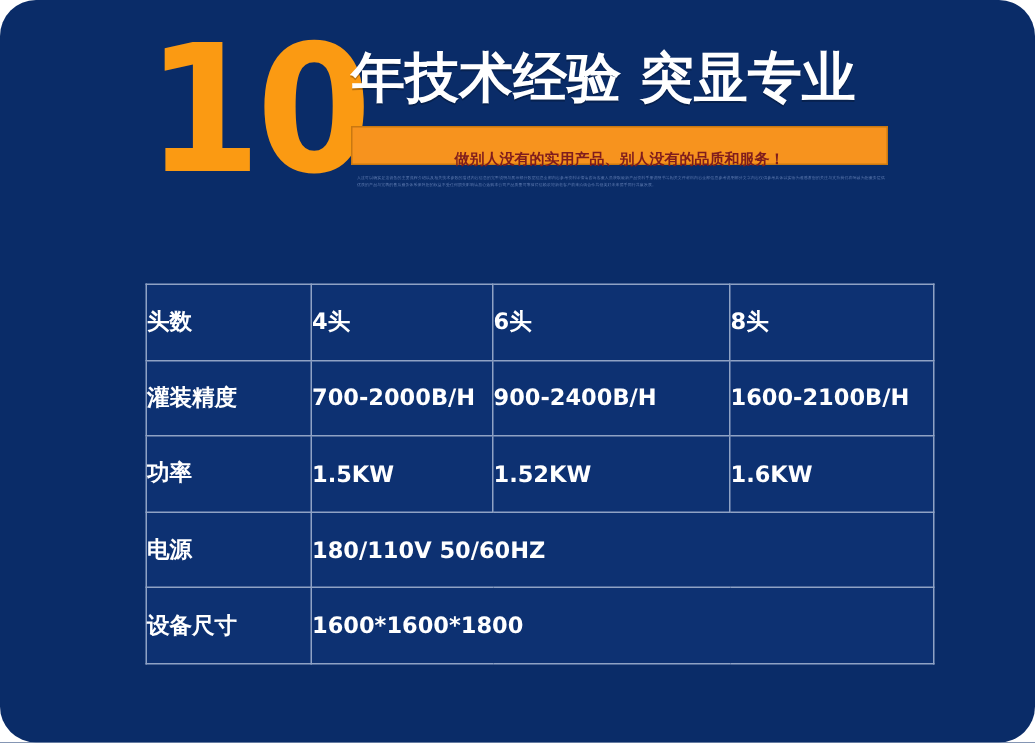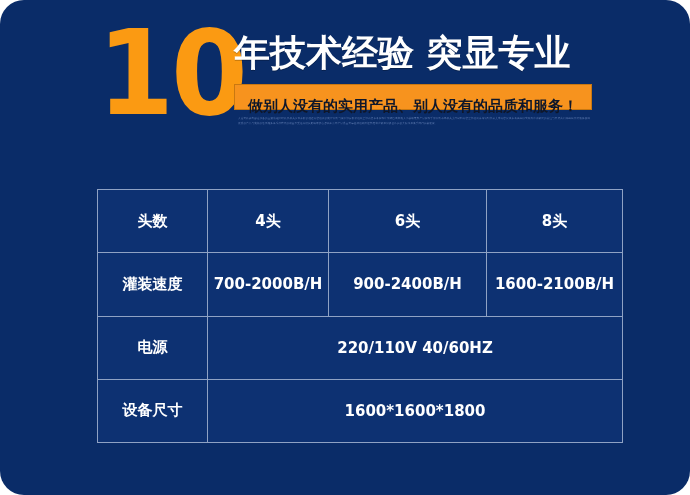--- a/index.html
+++ b/index.html
@@ -66,23 +66,23 @@
     width: 358px;
     height: 26px;
     background: #f7931e;
     border: 1px solid #c97811;
     box-sizing: border-box;
     display: flex;
     align-items: center;
     justify-content: center;
   }
   #subtitle-text {
-    color: #0f172a;
-    font-family: "DejaVu Sans", "Liberation Sans", sans-serif;
-    font-size: 15px;
+    color: #7f1d1d;
+    font-family: "DejaVu Sans", "Liberation Sans", sans-serif;
+    font-size: 10px;
     font-weight: bold;
     line-height: 15px;
     white-space: nowrap;
     margin-top: 19px;
   }
   #fineprint {
     position: absolute;
     left: 238px;
     top: 116px;
     width: 352px;
@@ -104,21 +104,20 @@
     top: 189px;
     width: 525px;
     height: 254px;
     border-collapse: collapse;
     table-layout: fixed;
     background: #0d3172;
   }
   #spec-table td {
     border: 1px solid #8fa2c4;
     color: #ffffff;
-    text-align: center;
     vertical-align: middle;
     font-family: "DejaVu Sans", "Liberation Sans", sans-serif;
     font-size: 15px;
     font-weight: bold;
     height: 31.75px;
     padding: 0;
     background: #0d3172;
     white-space: nowrap;
   }
   #spec-table td.label-cell {
@@ -161,33 +160,39 @@
     <tbody>
 
       <tr>
         <td class="label-cell">头数</td>
         <td class="value-cell">4头</td>
         <td class="value-cell">6头</td>
         <td class="value-cell">8头</td>
       </tr>
 
       <tr>
-        <td class="label-cell">灌装速度</td>
+        <td class="label-cell">灌装精度</td>
         <td class="value-cell">700-2000B/H</td>
         <td class="value-cell">900-2400B/H</td>
         <td class="value-cell">1600-2100B/H</td>
       </tr>
 
 
 
 
+      <tr>
+        <td class="label-cell">功率</td>
+        <td class="value-cell">1.5KW</td>
+        <td class="value-cell">1.52KW</td>
+        <td class="value-cell">1.6KW</td>
+      </tr>
 
       <tr>
         <td class="label-cell">电源</td>
-        <td class="value-cell" colspan="3">220/110V 40/60HZ</td>
+        <td class="value-cell" colspan="3">180/110V 50/60HZ</td>
       </tr>
 
       <tr>
         <td class="label-cell">设备尺寸</td>
         <td class="value-cell" colspan="3">1600*1600*1800</td>
       </tr>
 
     </tbody>
   </table>
 

